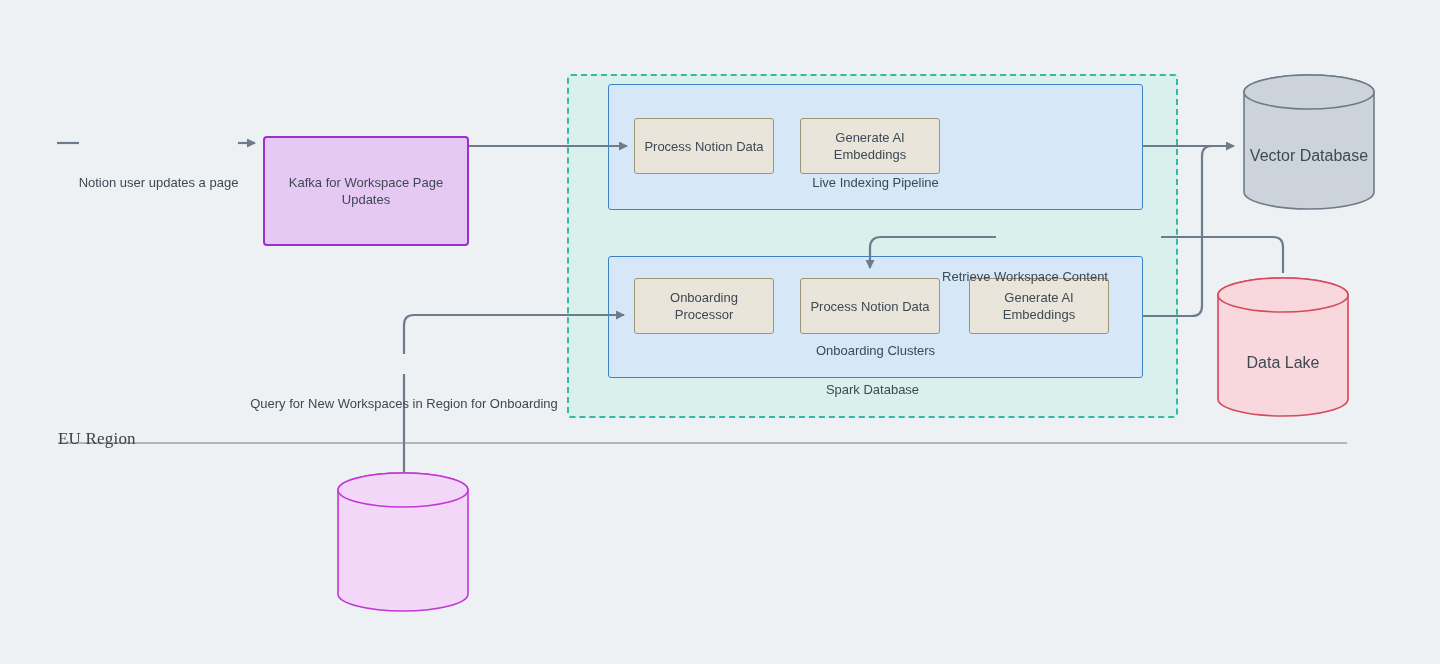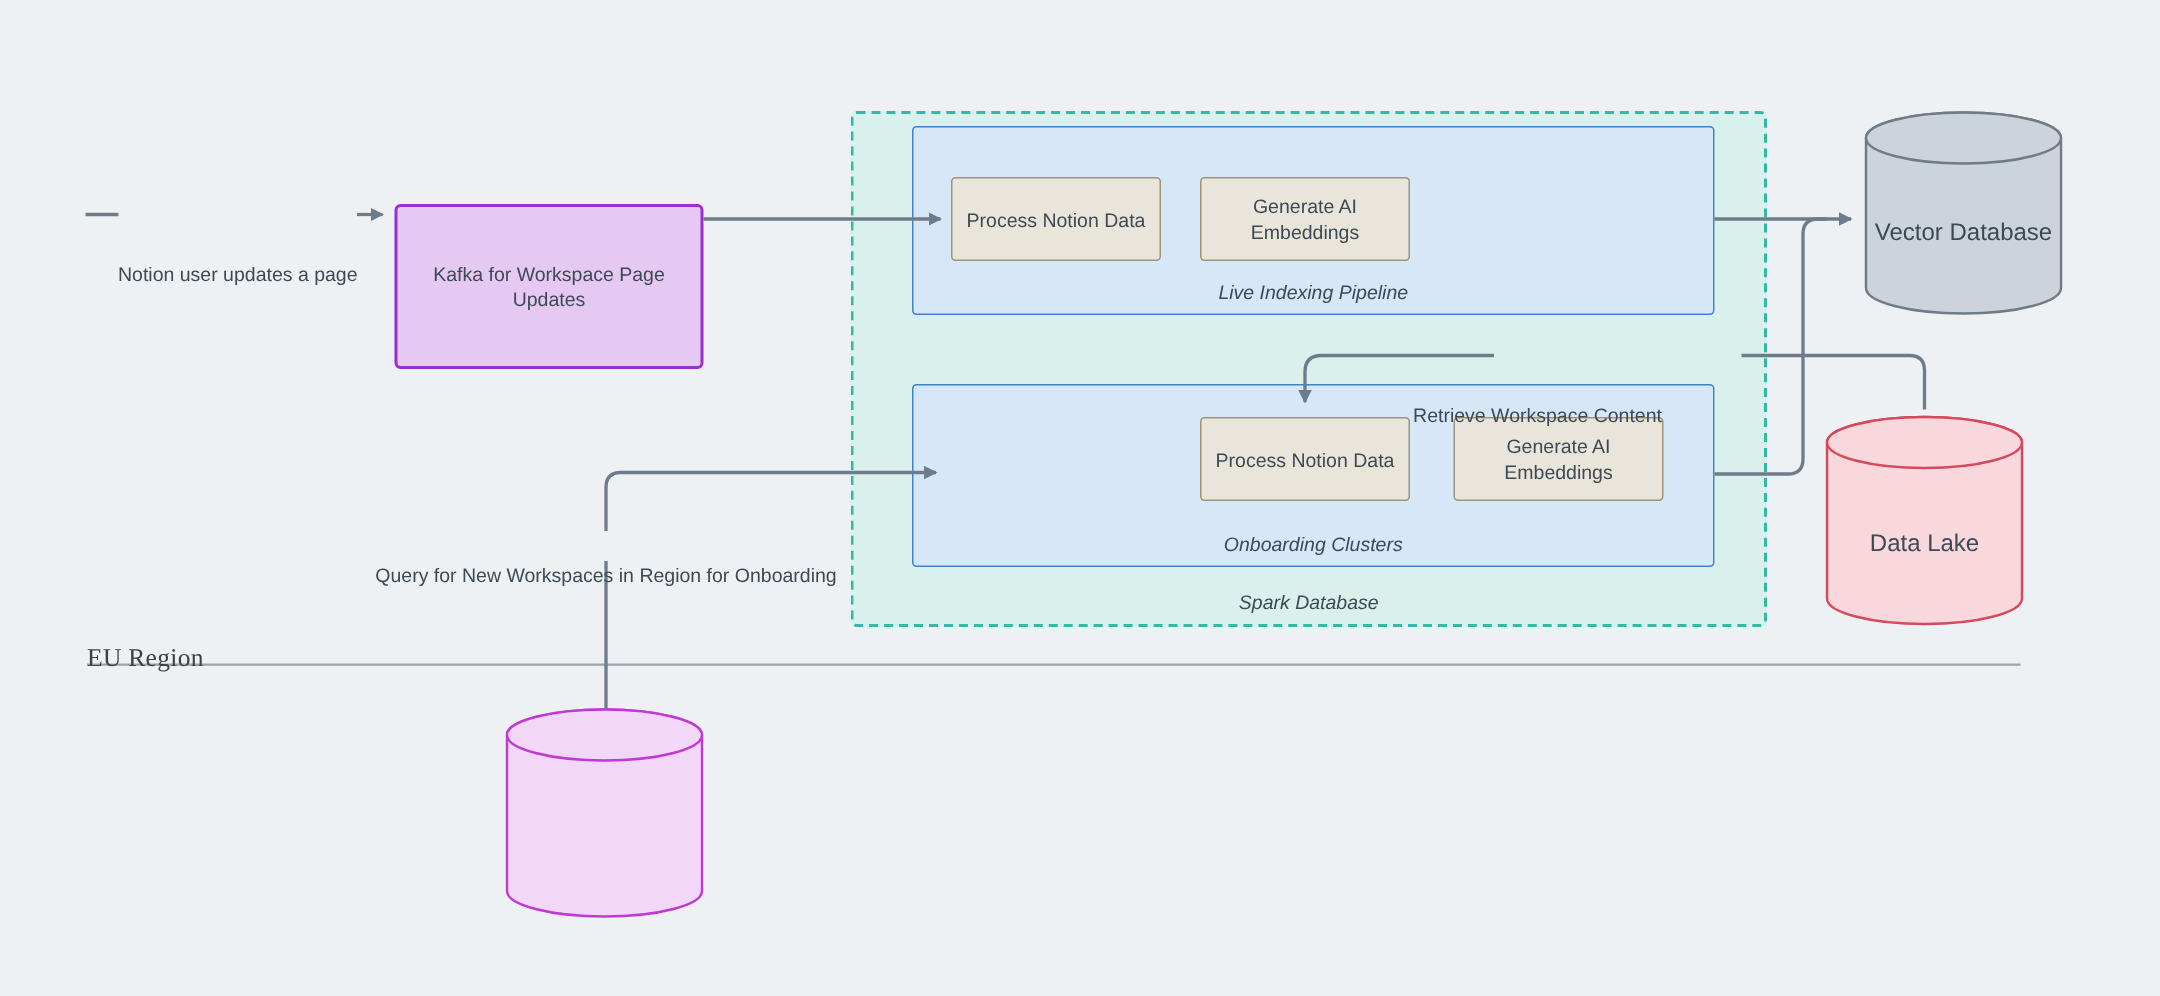--- a/index.html
+++ b/index.html
@@ -29,21 +29,21 @@
   .task{
     background:var(--task-fill);border:1.5px solid var(--task-border);border-radius:3px;
     padding:0 6px;width:140px;height:56px;
   }
   .task.t1{left:634px;}
   .task.t2{left:800px;}
   .task.t3{left:969px;}
   .task.rowA{top:118px;}
   .task.rowB{top:278px;}
   .zone-label{
-    position:absolute;left:0;right:0;bottom:7px;text-align:center;font-size:13px;color:var(--text);font-style:italic;
+    position:absolute;left:0;right:0;bottom:19px;text-align:center;font-size:13px;color:var(--text);
   }
   .cyl-label{
     position:absolute;display:flex;align-items:center;justify-content:center;text-align:center;
     font-size:16px;line-height:17px;
   }
   .edge-label{
     position:absolute;display:flex;align-items:center;justify-content:center;text-align:center;
     font-size:13px;white-space:nowrap;color:var(--text);margin-top:39px;
   }
   .region-title{
@@ -80,20 +80,23 @@
       <div class="zone-label">Onboarding Clusters</div>
     </div>
 
     <div class="node task rowA t1">
       <span>Process Notion Data</span>
     </div>
     <div class="node task rowA t2">
       <span>Generate AI Embeddings</span>
     </div>
 
+    <div class="node task rowB t1">
+      <span>Onboarding Processor</span>
+    </div>
     <div class="node task rowB t2">
       <span>Process Notion Data</span>
     </div>
     <div class="node task rowB t3">
       <span>Generate AI Embeddings</span>
     </div>
   </div>
 
   <svg class="overlay" width="1440" height="664" viewBox="0 0 1440 664">
     <defs>
@@ -131,21 +134,21 @@
     <path class="edge" d="M404,473 V374"></path>
     <path class="edge" d="M404,354 V325 Q404,315 414,315 H624" marker-end="url(#arrow)"></path>
   </svg>
 
   <div class="labels">
 
     <div class="edge-label" style="left:80px;top:135px;width:157px;height:16px;">Notion user updates a page</div>
 
     <div class="edge-label" style="left:944px;top:229px;width:162px;height:16px;">Retrieve Workspace Content</div>
 
-    <div class="edge-label" style="left:254px;top:336px;width:300px;height:16px;">Query for New Workspaces in Region for Onboarding</div>
+    <div class="edge-label" style="left:254px;top:356px;width:300px;height:16px;">Query for New Workspaces in Region for Onboarding</div>
 
     <div class="cyl-label" style="left:1244px;top:147px;width:130px;height:17px;">Vector Database</div>
 
     <div class="cyl-label" style="left:1218px;top:354px;width:130px;height:17px;">Data Lake</div>
 
 
     <div class="region-title">EU Region</div>
   </div>
 
 </div>

